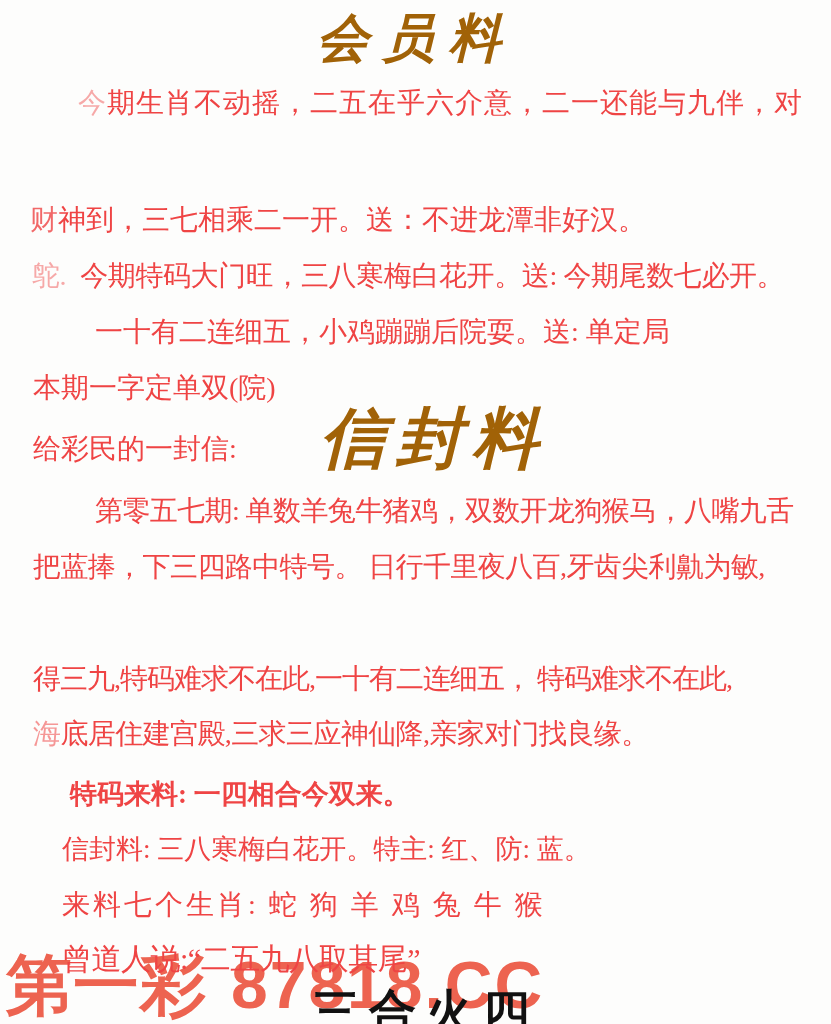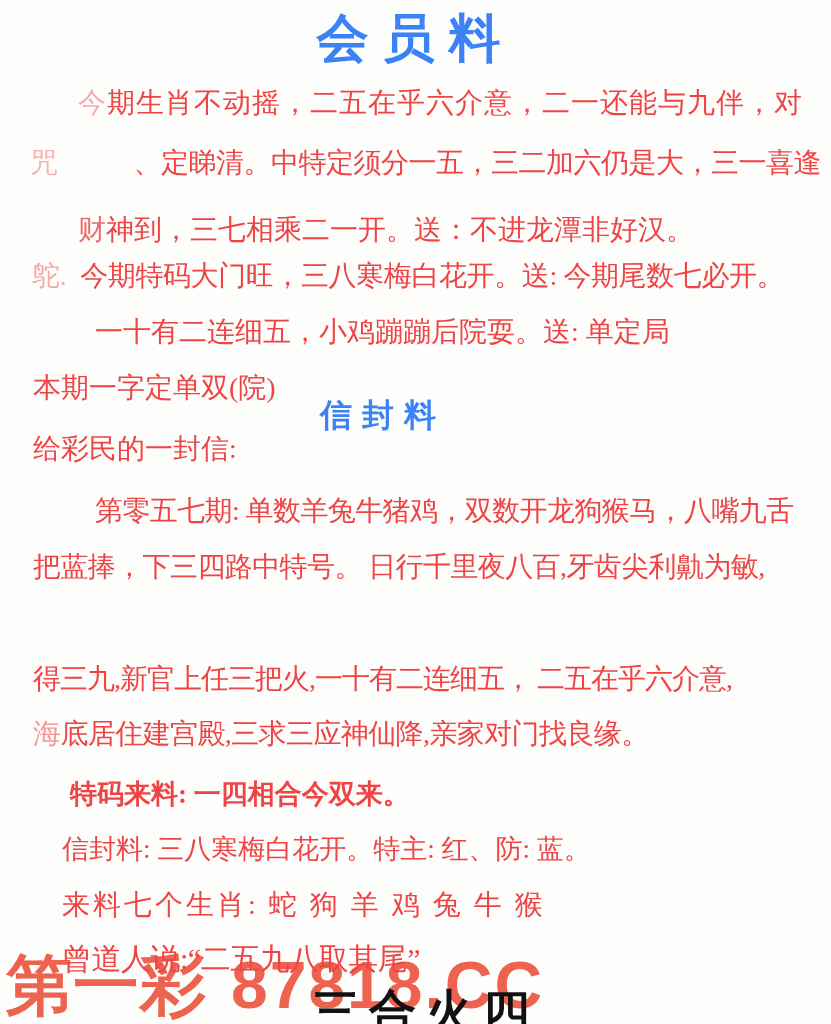--- a/index.html
+++ b/index.html
@@ -7,41 +7,42 @@
     position:relative;
     width:831px;height:1024px;
     margin:0 auto;
     background:#fdfdfc;
     overflow:hidden;
     font-family:"Liberation Serif","DejaVu Serif",serif;
   }
   .title{
     position:absolute;
     font-weight:bold;
-    color:#3b82f6;
+    color:#a16207;
     z-index:2;
     white-space:nowrap;
+    font-style:italic;
   }
   #t-member{top:4px;left:0;width:100%;text-align:center;font-size:52px;letter-spacing:14px;}
-  #t-envelope{top:394px;left:320px;font-size:32px;letter-spacing:10px;}
+  #t-envelope{top:394px;left:320px;font-size:66px;letter-spacing:10px;}
   .line{
     position:absolute;
     white-space:nowrap;
     color:#ef4444;
     font-size:28px;
     z-index:2;
   }
   .pfx{display:inline-block;}
   .o40{opacity:.40;} .o45{opacity:.45;} .o55{opacity:.55;} .o80{opacity:.80;}
   .gap-wide{margin-right:76px;}
   .gap-small{margin-right:14px;}
 
   #m0{top:84px;left:78px;letter-spacing:1px;}
   #m1{top:144px;left:30px;letter-spacing:-0.5px;}
-  #m2{top:211px;left:30px;margin-left:48px;}
+  #m2{top:201px;left:30px;}
   #m3{top:257px;left:32px;letter-spacing:-0.4px;}
   #m4{top:313px;left:95px;}
   #m5{top:369px;left:33px;}
   #intro{top:430px;left:33px;}
   #e0{top:492px;left:95px;letter-spacing:-0.6px;}
   #e1{top:548px;left:33px;letter-spacing:-0.6px;}
   #e2{top:604px;left:33px;letter-spacing:-0.6px;}
   #e3{top:660px;left:33px;letter-spacing:-1px;}
   #e4{top:715px;left:33px;letter-spacing:-0.6px;}
   #tp0{top:776px;left:70px;font-size:27px;font-weight:bold;}
@@ -67,23 +68,20 @@
 <body>
 
 <div class="page">
 
   <div class="title" id="t-member">会员料</div>
 
   <div class="line" id="m0">
     <span class="pfx o45">今</span><span>期生肖不动摇，二五在乎六介意，二一还能与九伴，对</span>
   </div>
 
-  <div class="line" id="m1">
-    <span class="pfx o40 gap-wide">咒</span><span>、定睇清。中特定须分一五，三二加六仍是大，三一喜逢</span>
-  </div>
 
   <div class="line" id="m2">
     <span class="pfx o80">财</span><span>神到，三七相乘二一开。送：不进龙潭非好汉。</span>
   </div>
 
   <div class="line" id="m3">
     <span class="pfx o45 gap-small">鸵.</span><span>今期特码大门旺，三八寒梅白花开。送: 今期尾数七必开。</span>
   </div>
 
   <div class="line" id="m4">
@@ -103,21 +101,21 @@
   <div class="line" id="e0">
     <span>第零五七期: 单数羊兔牛猪鸡，双数开龙狗猴马，八嘴九舌</span>
   </div>
 
   <div class="line" id="e1">
     <span>把蓝捧，下三四路中特号。 日行千里夜八百,牙齿尖利鼽为敏,</span>
   </div>
 
 
   <div class="line" id="e3">
-    <span>得三九,新官上任三把火,一十有二连细五， 二五在乎六介意,</span>
+    <span>得三九,特码难求不在此,一十有二连细五， 特码难求不在此,</span>
   </div>
 
   <div class="line" id="e4">
     <span class="pfx o55">海</span><span>底居住建宫殿,三求三应神仙降,亲家对门找良缘。</span>
   </div>
 
   <div class="line" id="tp0">
     <span>特码来料: 一四相合今双来。</span>
   </div>
 

